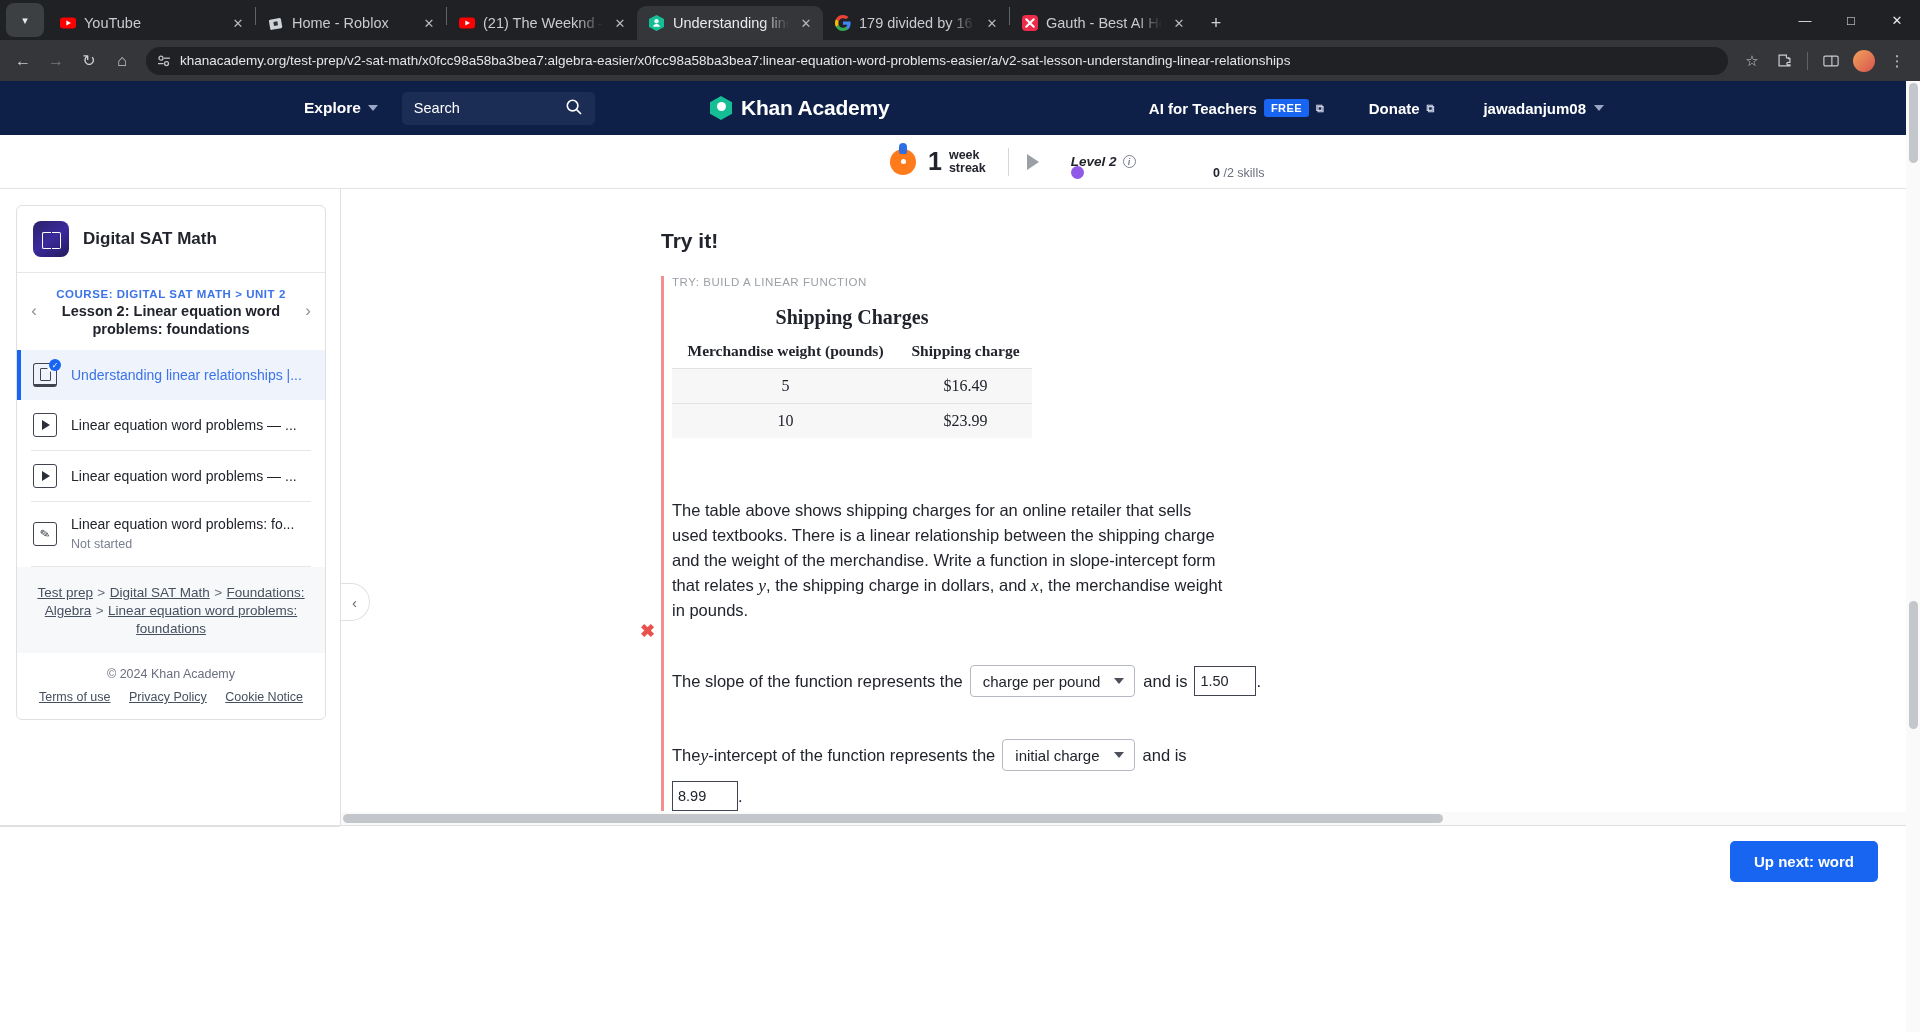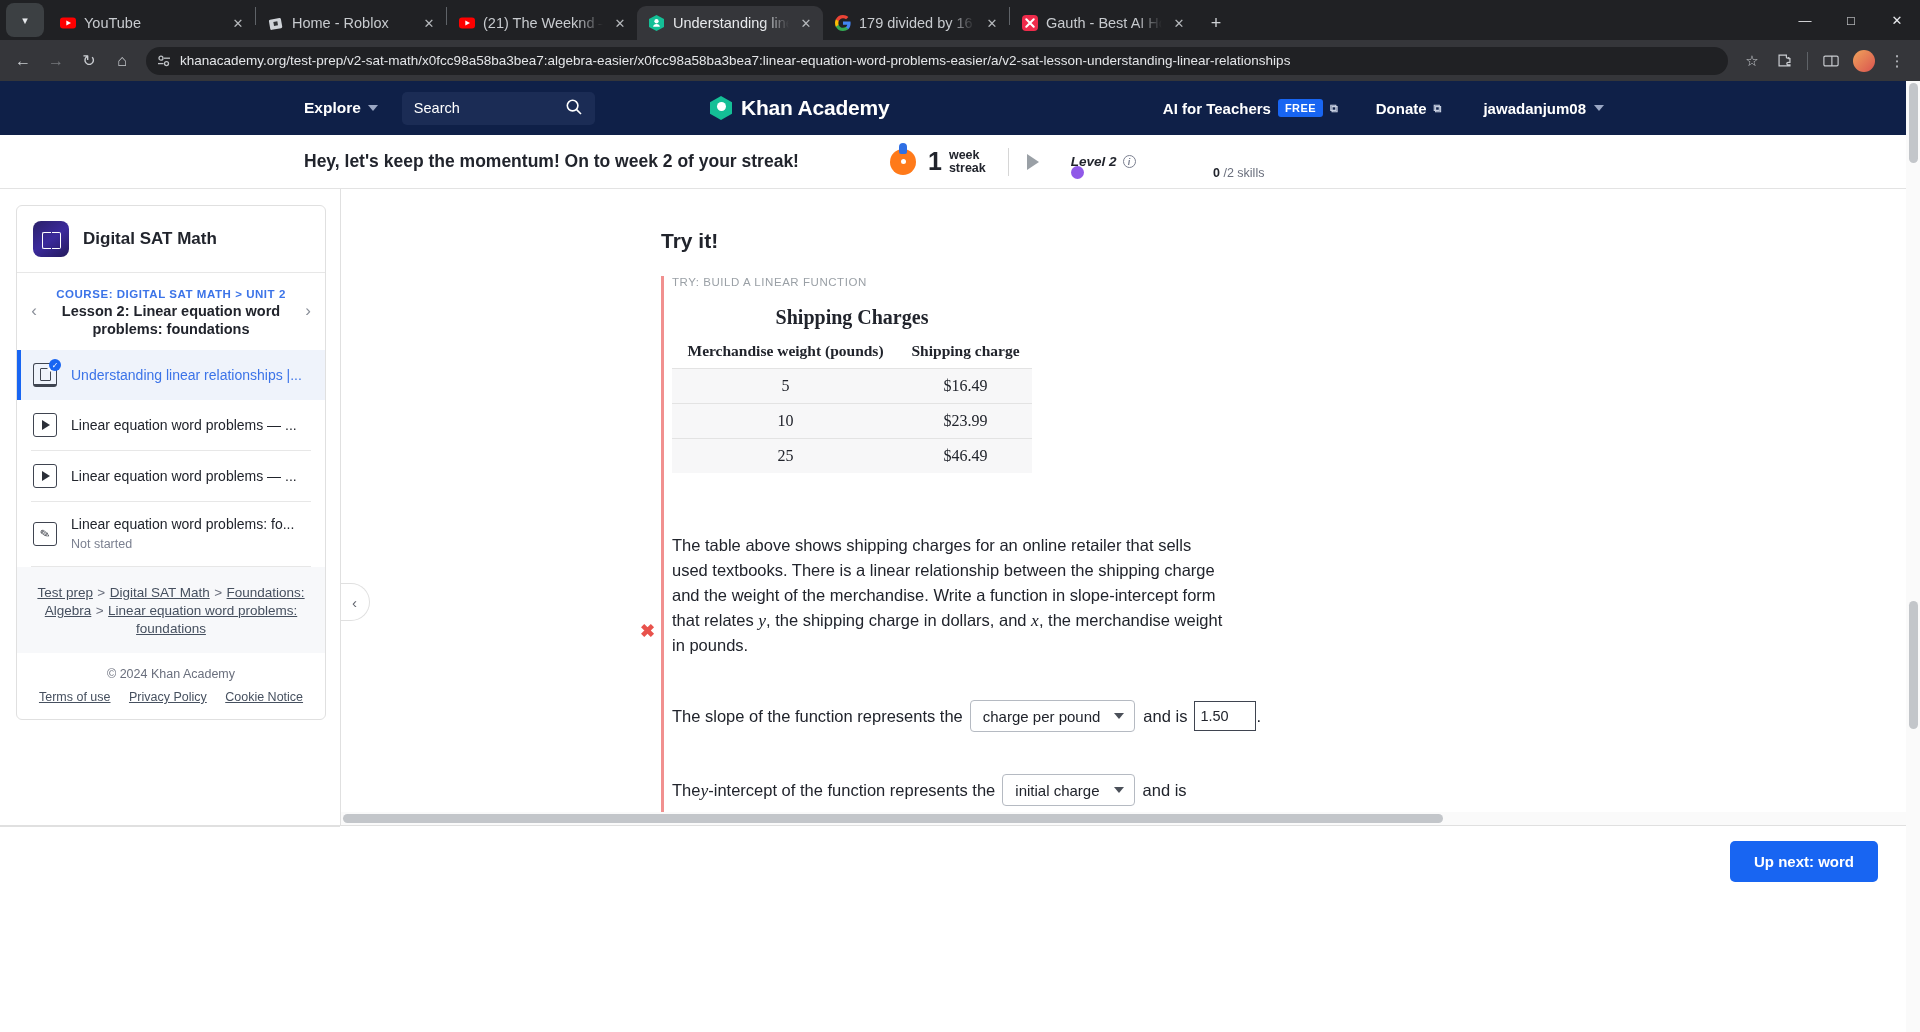--- a/index.html
+++ b/index.html
@@ -89,21 +89,21 @@
     display: flex; align-items: center; justify-content: space-between; padding: 0 12px;
     color: #fff; font-size: 14.5px;
   }
   .ka-logo { position: absolute; left: 710px; display: flex; align-items: center; gap: 9px; }
   .ka-leaf { width: 22px; height: 24px; background: #14bf96;
      clip-path: polygon(50% 0,100% 26%,100% 74%,50% 100%,0 74%,0 26%);
      display: flex; align-items: center; justify-content: center; }
   .ka-leaf i { display:block; width: 9px; height: 9px; border-radius: 50%; background:#fff;
      position: relative; top: -2px; }
   .ka-logo span { color: #fff; font-size: 21px; font-weight: bold; letter-spacing: -0.2px; }
-  .ka-right { position: absolute; right: 0; display: flex; align-items: center; gap: 8px; padding-right: 316px; }
+  .ka-right { position: absolute; right: 0; display: flex; align-items: center; gap: 15px; padding-right: 316px; }
   .ka-link { color: #fff; font-size: 15px; font-weight: bold; display: flex; align-items: center; gap: 7px;
              margin-left: 30px; }
   .free-pill { background: #1865f2; color: #fff; font-size: 11px; font-weight: bold;
                padding: 3px 7px; border-radius: 3px; letter-spacing: 0.4px; }
   .ext-ico { font-size: 11px; color: #c6cee0; }
   .ka-user { color: #fff; font-size: 15px; font-weight: bold; display: flex; align-items: center;
              gap: 8px; margin-left: 34px; }
 
   .streak-bar {
     height: 54px; background: #fff; border-bottom: 1px solid #e3e3e3;
@@ -385,21 +385,20 @@
           <span class="ext-ico">⧉</span>
         </div>
         <div class="ka-user">
           <span>jawadanjum08</span>
           <span class="caret-d"></span>
         </div>
       </div>
     </div>
 
     <div class="streak-bar">
-      <div class="streak-msg">Hey, let's keep the momentum! On to week 2 of your streak!</div>
       <div class="streak-right">
         <span class="flame">
             <i></i>
           </span>
         <span class="streak-num">1</span>
         <span class="streak-lbl">
           <span>week</span><br>
           <span>streak</span>
         </span>
         <span class="vdiv"></span>
@@ -518,24 +517,20 @@
                 </thead>
                 <tbody>
                   <tr>
                     <td>5</td>
                     <td>$16.49</td>
                   </tr>
                   <tr>
                     <td>10</td>
                     <td>$23.99</td>
                   </tr>
-                  <tr>
-                    <td>25</td>
-                    <td>$46.49</td>
-                  </tr>
                 </tbody>
               </table>
             </div>
 
             <div class="qtext"><span>The table above shows shipping charges for an online retailer that sells used textbooks. There is a linear relationship between the shipping charge and the weight of the merchandise. Write a function in slope-intercept form that relates </span><span class="mvar">y</span><span>, the shipping charge in dollars, and </span><span class="mvar">x</span><span>, the merchandise weight in pounds.</span></div>
 
             <div class="ansline">
               <span class="tx">The slope of the function represents the</span>
               <span class="ddown">
                 <span>charge per pound</span>

